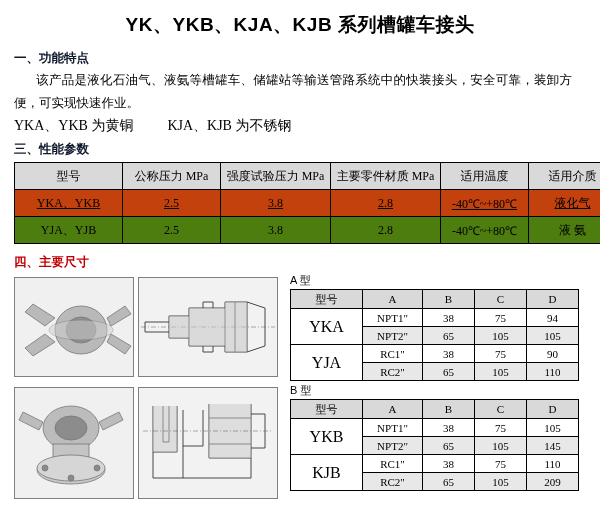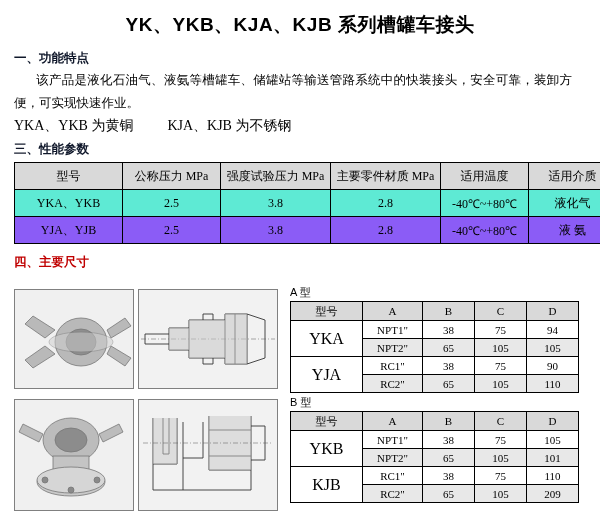--- a/index.html
+++ b/index.html
@@ -70,33 +70,34 @@
     text-align: center;
     font-size: 12px;
     height: 26px;
     padding: 0 2px;
   }
   table.perf tr.head td {
     background: #d9d9d9;
     font-size: 12px;
   }
   table.perf tr.row1 td {
-    background: #5eead4;
+    background: #c2410c;
+    text-decoration: underline;
   }
   table.perf tr.row2 td {
-    background: #8b5cf6;
+    background: #4d7c0f;
   }
 
   
   .dim-head {
     color: #c00000;
     font-family: "Liberation Sans", sans-serif;
     font-weight: bold;
     font-size: 12.5px;
-    margin: 10px 0 12px 14px;
+    margin: 10px 0 0 14px;
   }
   .dim-area {
     position: relative;
     margin: 0 14px;
     height: 250px;
   }
   .img-box {
     position: absolute;
     border: 1px solid #808080;
     background: #f2f2f2;
@@ -351,21 +352,21 @@
         <td class="model" rowspan="2">YKB</td>
         <td>NPT1"</td>
         <td>38</td>
         <td>75</td>
         <td>105</td>
       </tr>
       <tr>
         <td class="shade">NPT2"</td>
         <td class="shade">65</td>
         <td class="shade">105</td>
-        <td class="shade">101</td>
+        <td class="shade">145</td>
       </tr>
       <tr>
         <td class="model" rowspan="2">KJB</td>
         <td>RC1"</td>
         <td>38</td>
         <td>75</td>
         <td>110</td>
       </tr>
       <tr>
         <td class="shade">RC2"</td>

